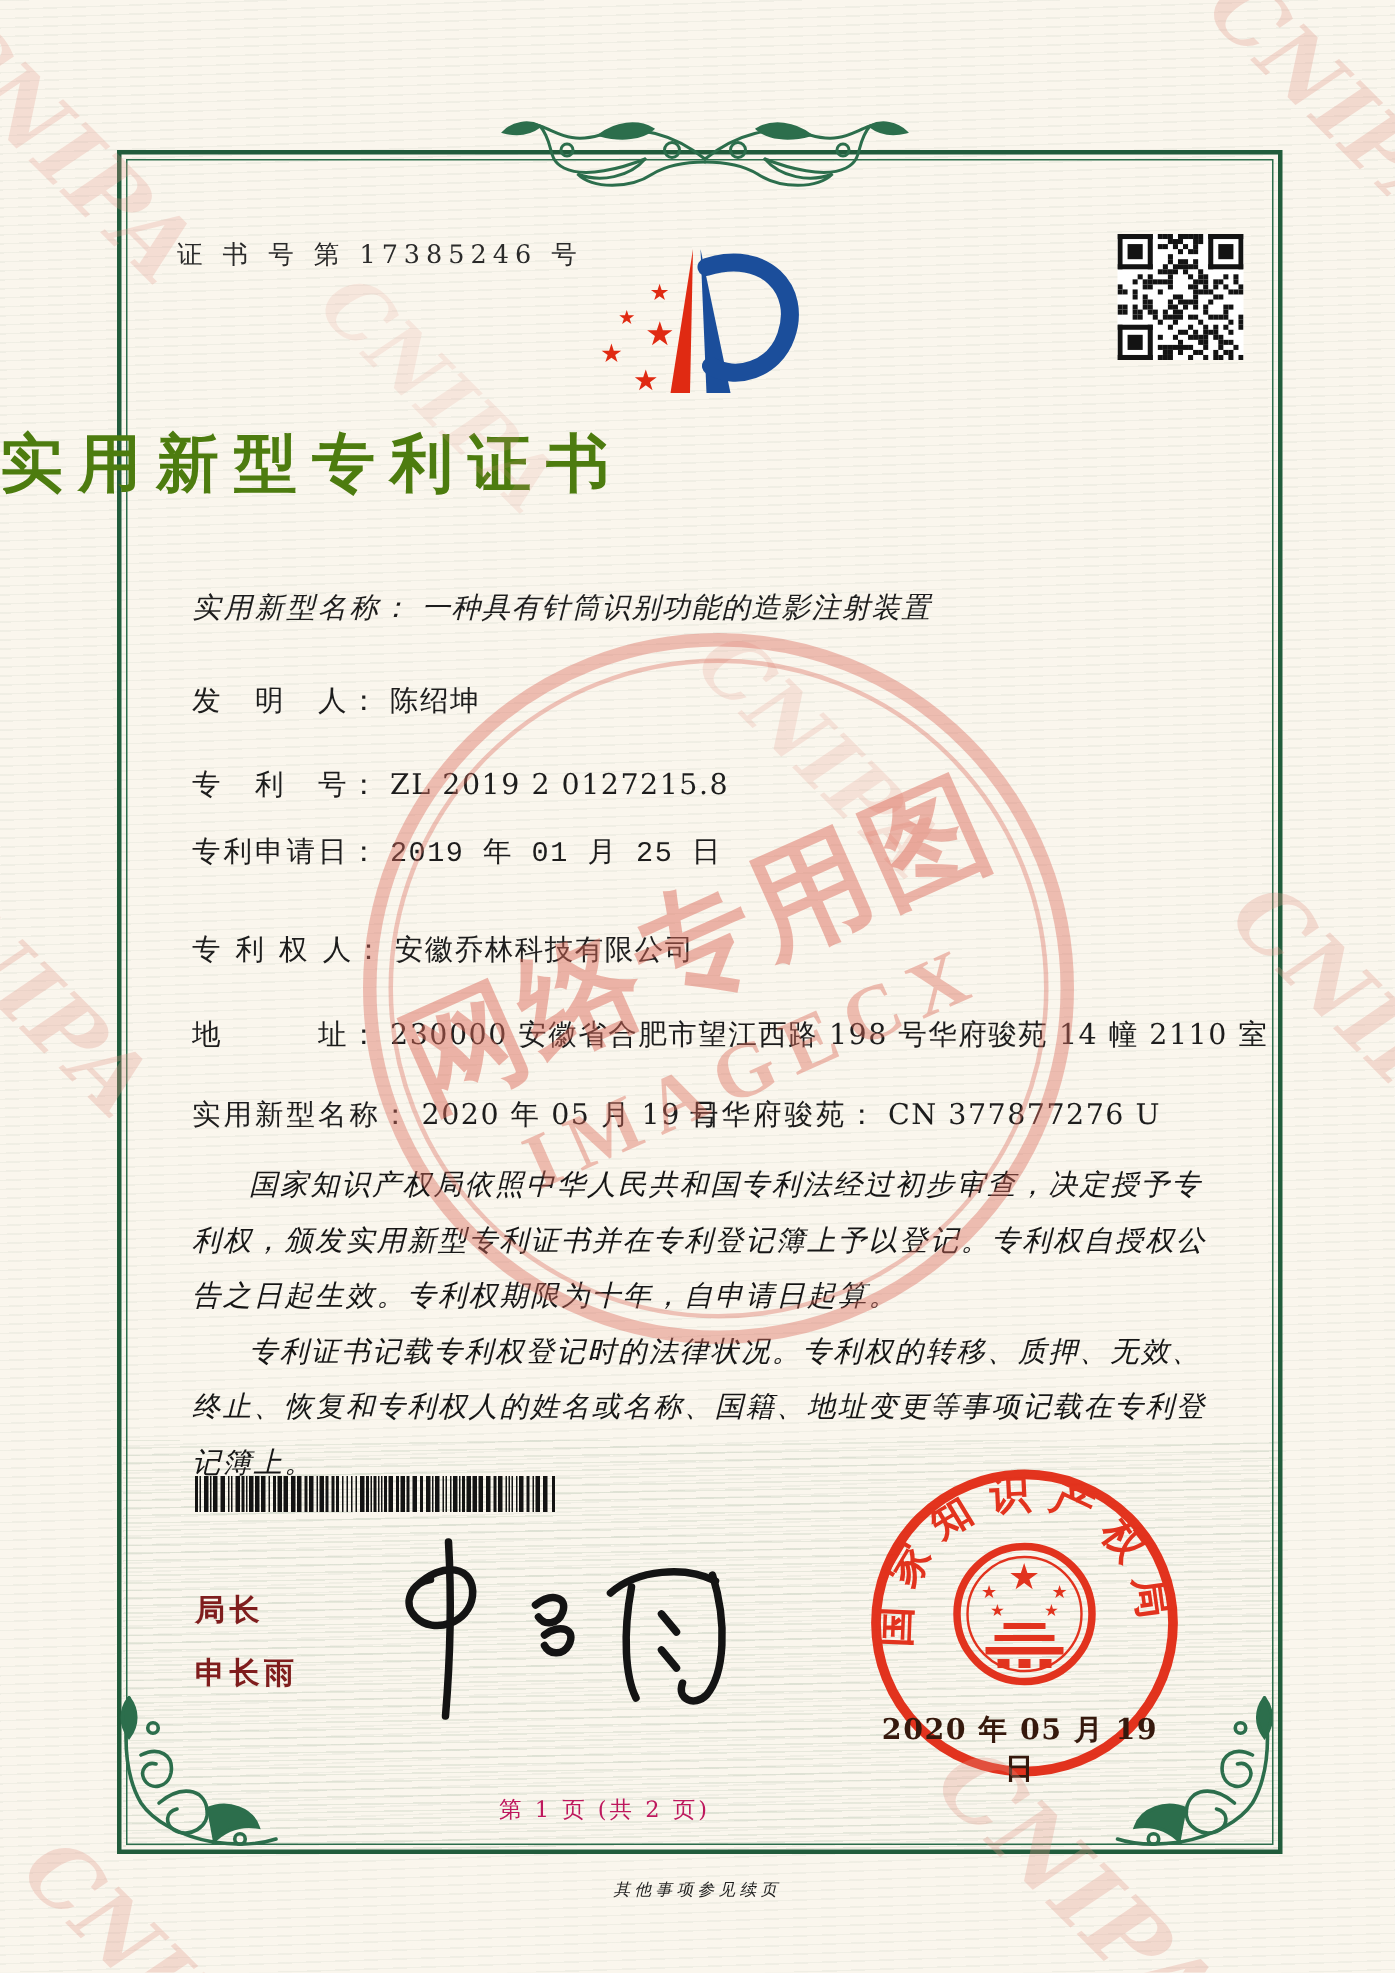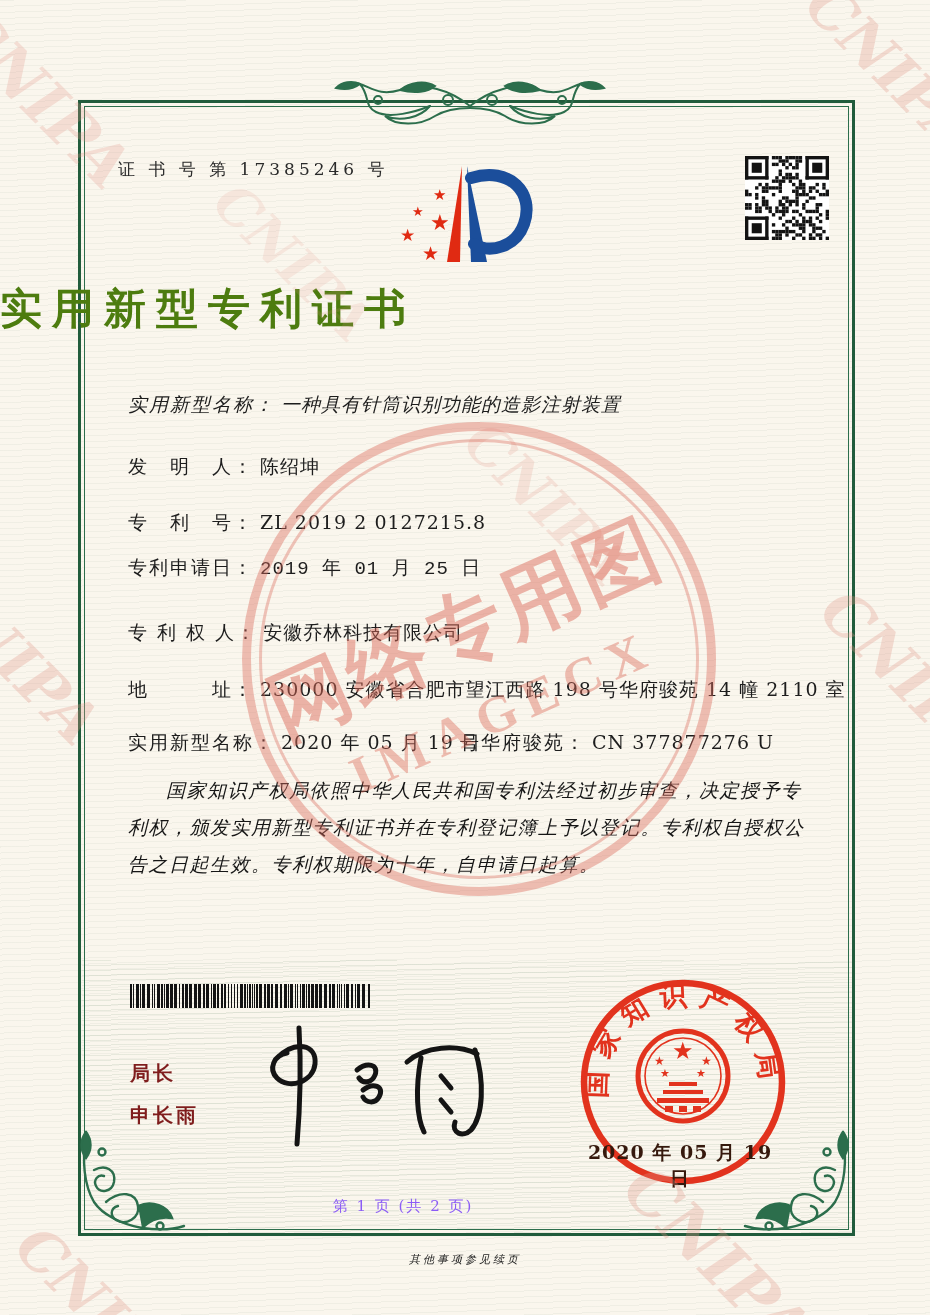--- a/index.html
+++ b/index.html
@@ -57,21 +57,21 @@
   .signer.t1{top:1060px;}
   .signer.t2{top:1102px;}
   .signature{position:absolute;left:225px;top:1018px;width:290px;height:140px;z-index:2;}
   .seal{position:absolute;left:577px;top:976px;width:212px;height:212px;z-index:2;}
   .seal-date{
     position:absolute;left:575px;top:1140px;width:210px;text-align:center;z-index:3;
     font-size:19px;font-weight:bold;letter-spacing:1px;color:#36190d;
   }
   .page-num{
     position:absolute;left:0;top:1197px;width:806px;text-align:center;z-index:2;
-    font-size:15px;letter-spacing:2px;color:#8b5cf6;
+    font-size:15px;letter-spacing:2px;color:#be185d;
   }
   .footer-note{
     position:absolute;left:0;top:1252px;width:930px;text-align:center;z-index:2;
     font-size:11px;font-style:italic;letter-spacing:3px;color:#222;
   }
   
   .wm-layer{position:absolute;inset:0;z-index:3;pointer-events:none;}
   .wm-cnipa{
     position:absolute;font-family:"DejaVu Serif",serif;font-style:italic;font-weight:bold;
     color:rgba(225,150,136,0.30);transform-origin:left top;transform:rotate(45deg);
@@ -395,20 +395,21 @@
 </div>
 <div class="row" style="top:730px;">
   <span class="lbl">实用新型名称：</span><span class="val">2020 年 05 月 19 日</span>
 </div>
 <div class="row row2col" style="top:730px;">
   <span class="lbl">号华府骏苑：</span><span class="val">CN 377877276 U</span>
 </div>
 
 <div class="bodytext">
   <p>国家知识产权局依照中华人民共和国专利法经过初步审查，决定授予专利权，颁发实用新型专利证书并在专利登记簿上予以登记。专利权自授权公告之日起生效。专利权期限为十年，自申请日起算。</p>
+  <p>专利证书记载专利权登记时的法律状况。专利权的转移、质押、无效、终止、恢复和专利权人的姓名或名称、国籍、地址变更等事项记载在专利登记簿上。</p>
 </div>
 
 <svg class="barcode" id="barcode-svg" viewBox="0 0 242 24" preserveAspectRatio="none">
     <rect x="0" y="0" width="2" height="24" fill="#131313"></rect>
     <rect x="3" y="0" width="1" height="24" fill="#131313"></rect>
     <rect x="6" y="0" width="3" height="24" fill="#131313"></rect>
     <rect x="10" y="0" width="1" height="24" fill="#131313"></rect>
     <rect x="12" y="0" width="3" height="24" fill="#131313"></rect>
     <rect x="17" y="0" width="3" height="24" fill="#131313"></rect>
     <rect x="22" y="0" width="1" height="24" fill="#131313"></rect>

